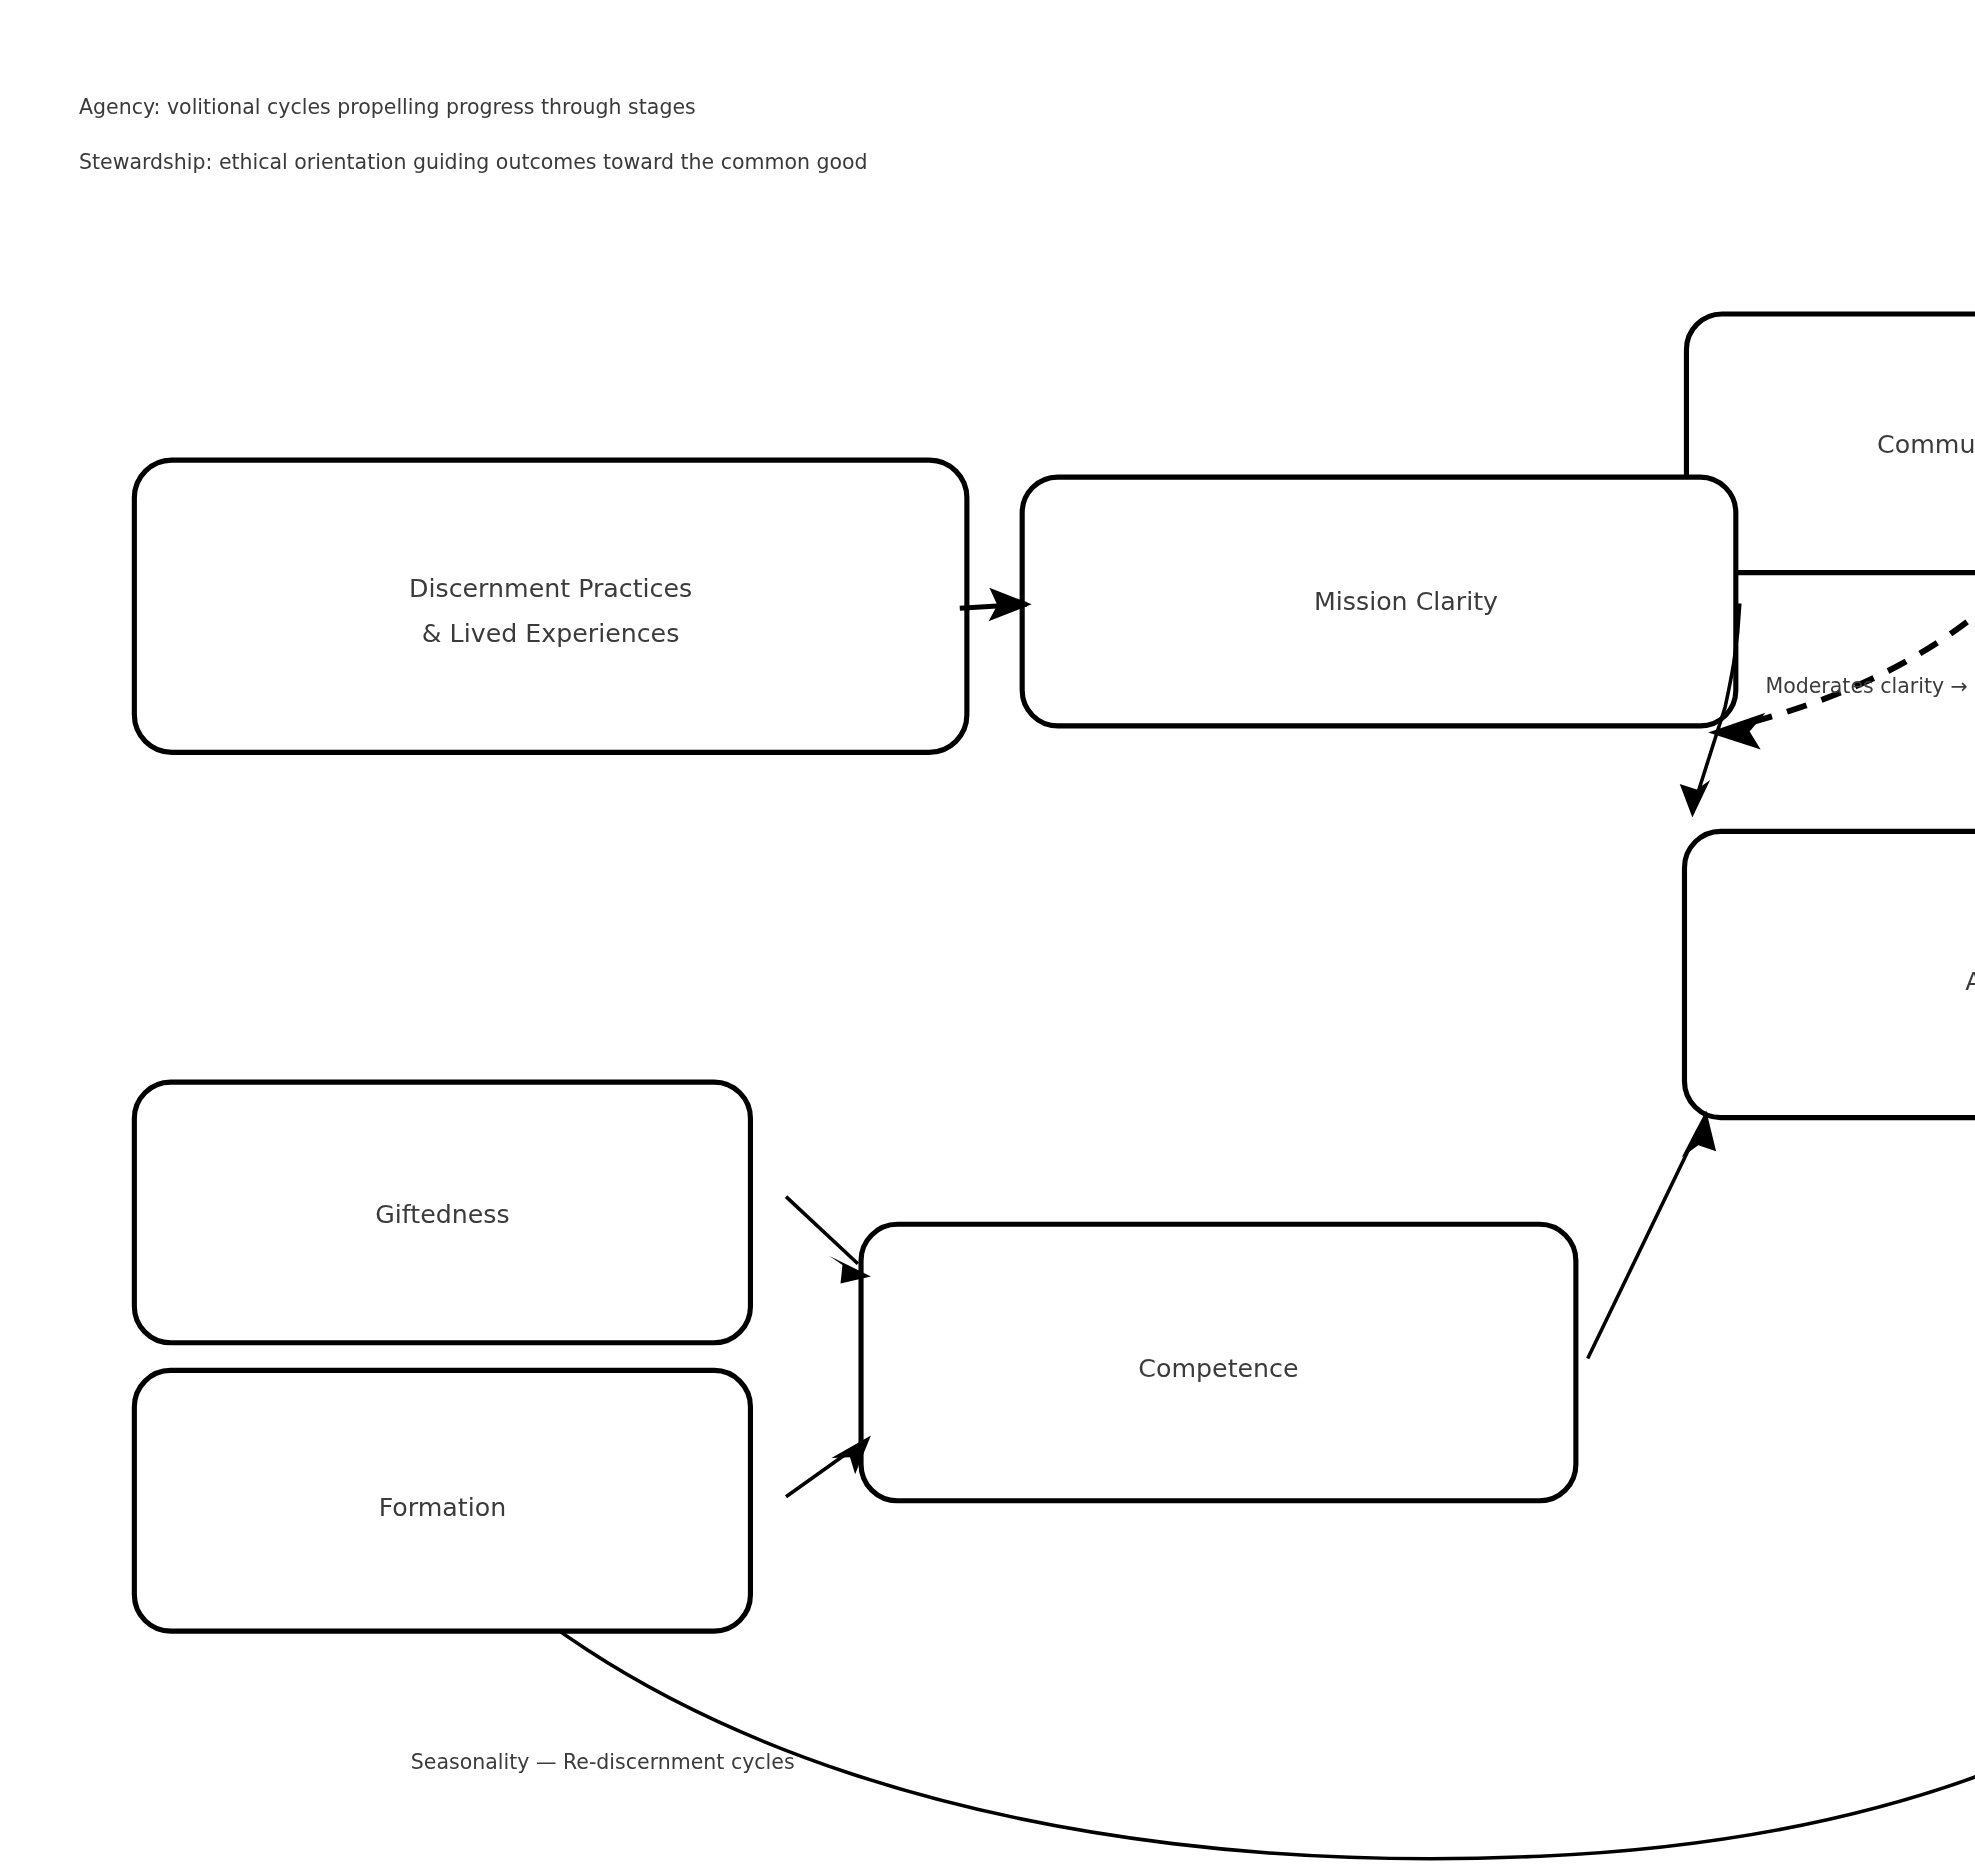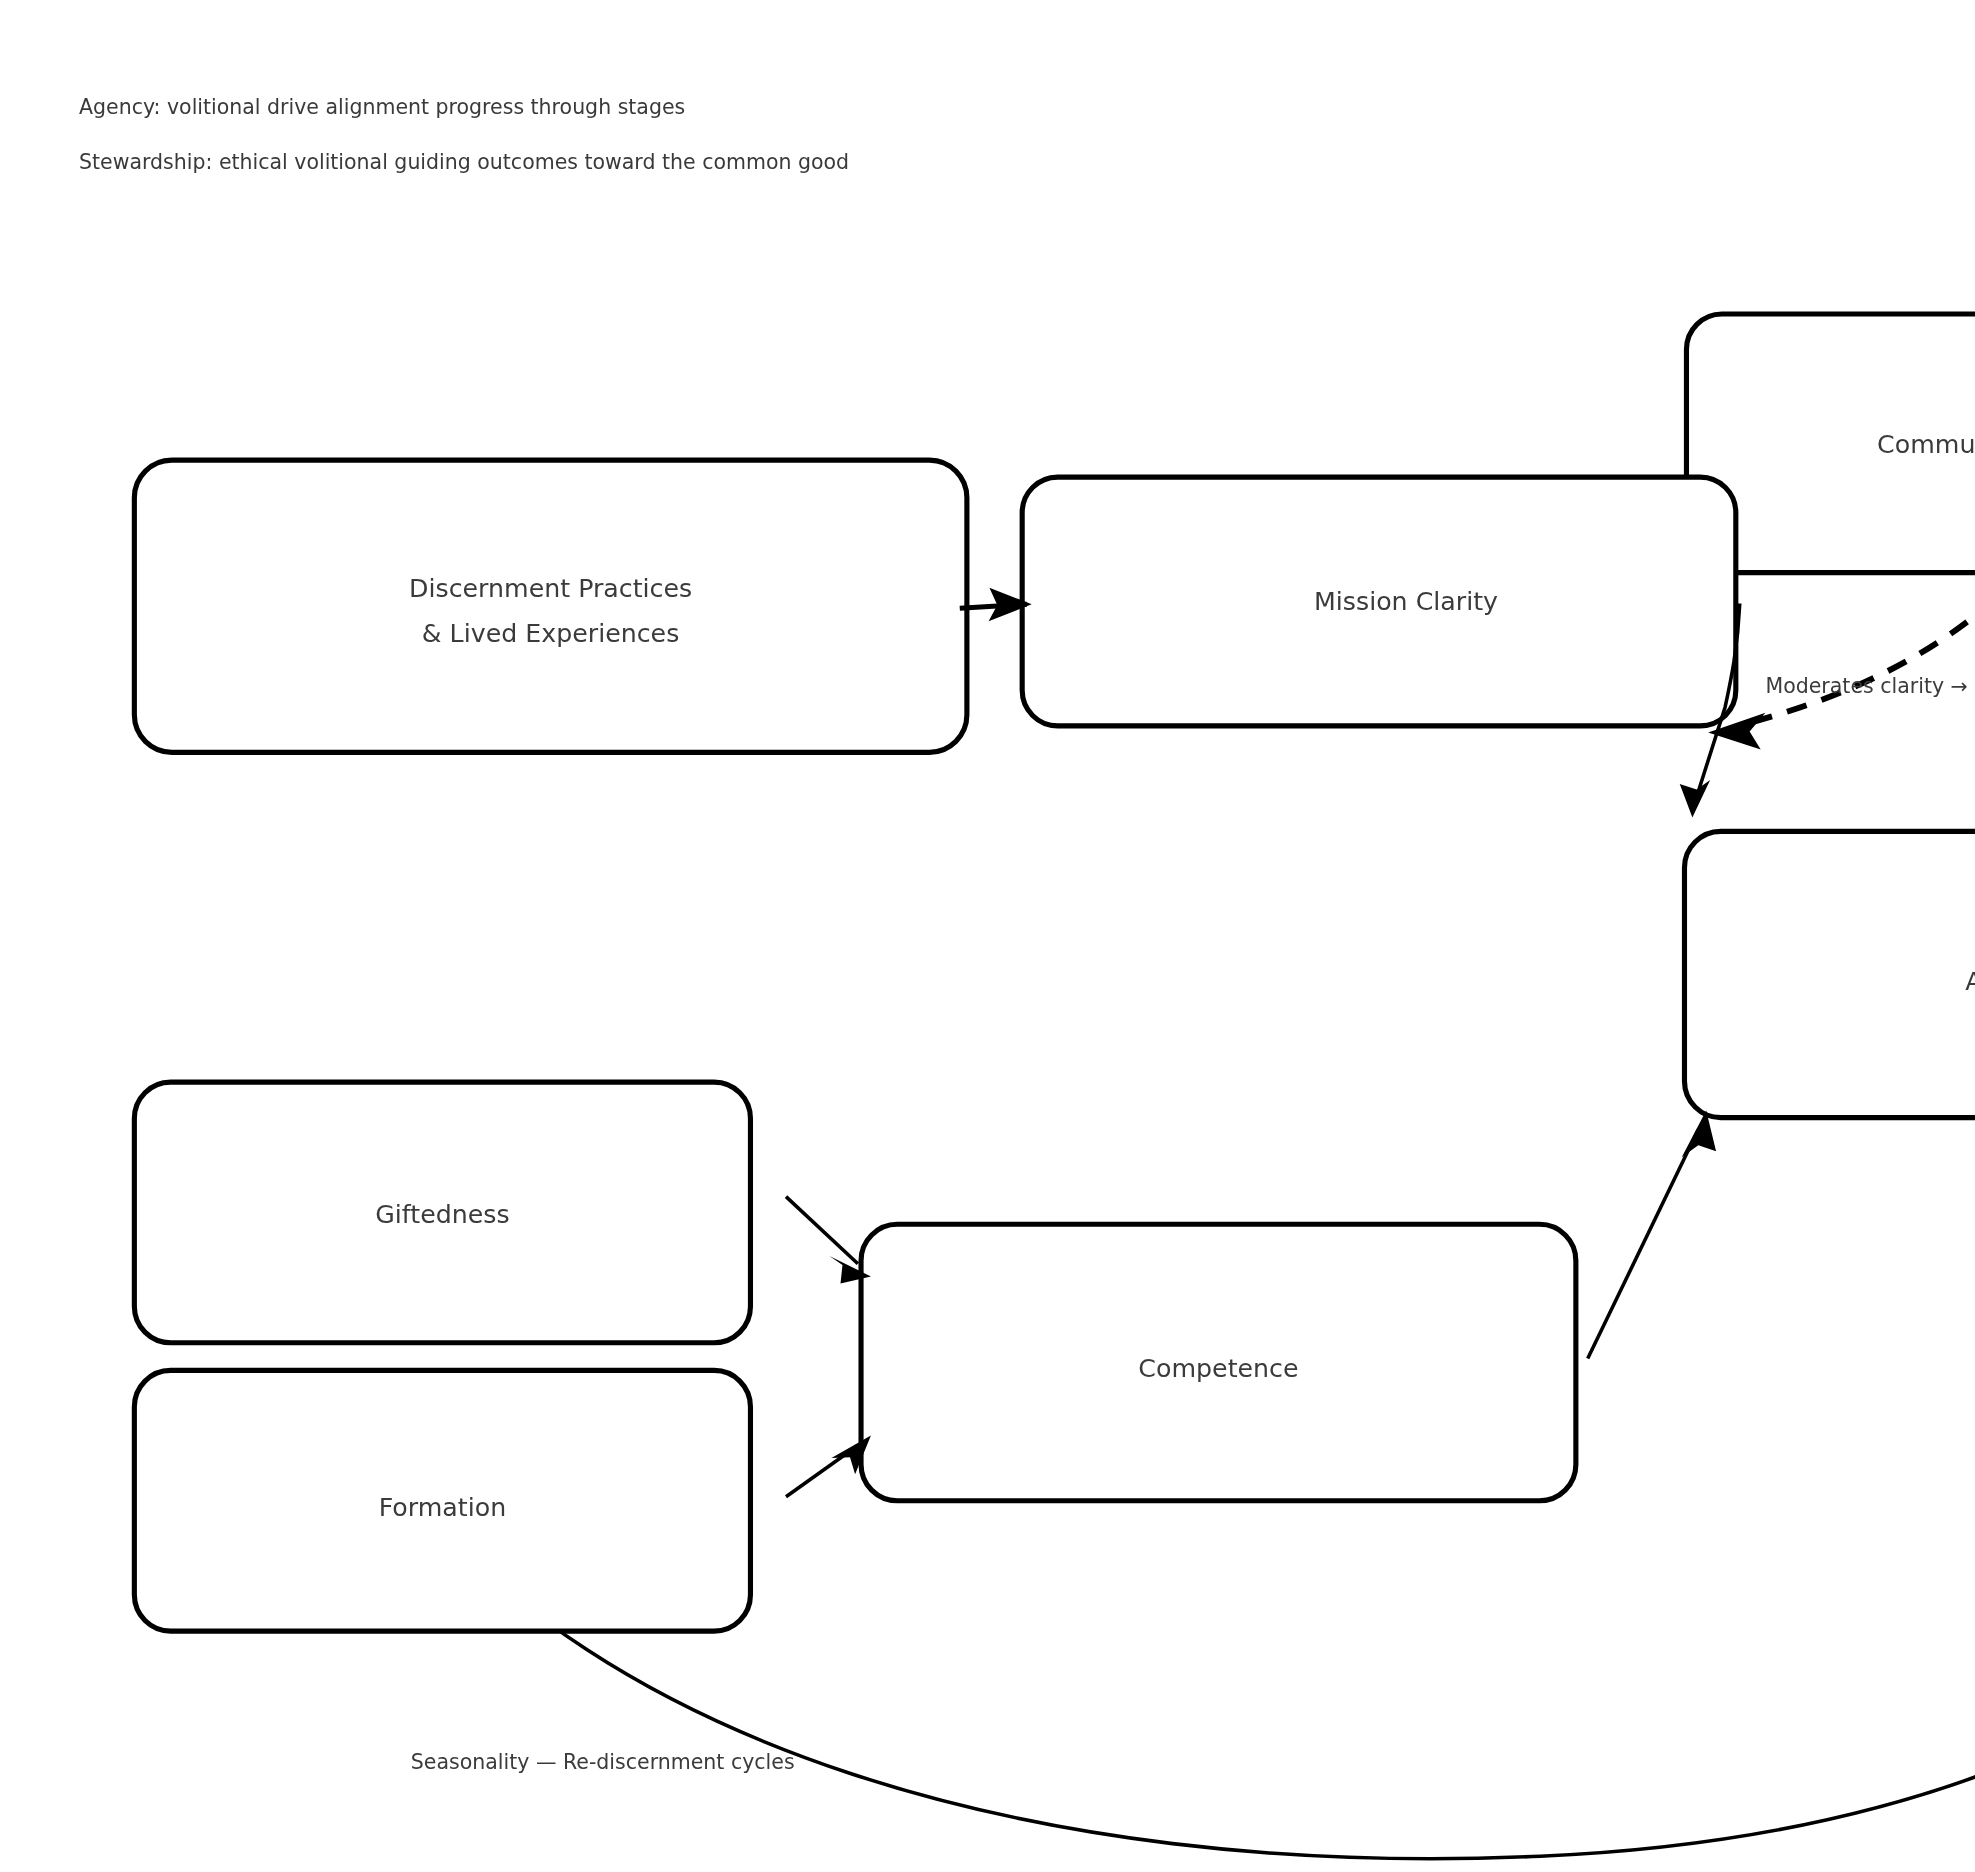--- a/index.html
+++ b/index.html
@@ -19,22 +19,22 @@
   .edge-dashed{fill:none;stroke:#000000;stroke-width:15;stroke-dasharray:52 40;}
   .edge-label{font-family:"DejaVu Sans","Liberation Sans",sans-serif;
               font-size:52px;fill:#3b3b3b;}
   .arrowhead{fill:#000000;stroke:none;}
 </style>
 </head>
 <body>
 
 <div id="canvas">
 
-  <div class="note" id="note-agency">Agency: volitional drive alignment progress through stages</div>
-  <div class="note" id="note-steward">Stewardship: ethical volitional guiding outcomes toward the common good</div>
+  <div class="note" id="note-agency">Agency: volitional cycles propelling progress through stages</div>
+  <div class="note" id="note-steward">Stewardship: ethical orientation guiding outcomes toward the common good</div>
 
   <svg width="2820" height="1872" viewBox="0 0 7140 4740">
 
     <g>
       <path class="edge-thin" d="M 1010 3740 C 1500 4400 2600 4760 3900 4700 C 5300 4640 6250 4000 6560 2700"></path>
       <path class="arrowhead" d="M 6605 2470 L 6530 2710 L 6600 2660 L 6650 2690 Z"></path>
     </g>
 
     <g>
       <rect class="node-rect" x="4270" y="795" width="1770" height="655" rx="90" ry="90"></rect>

